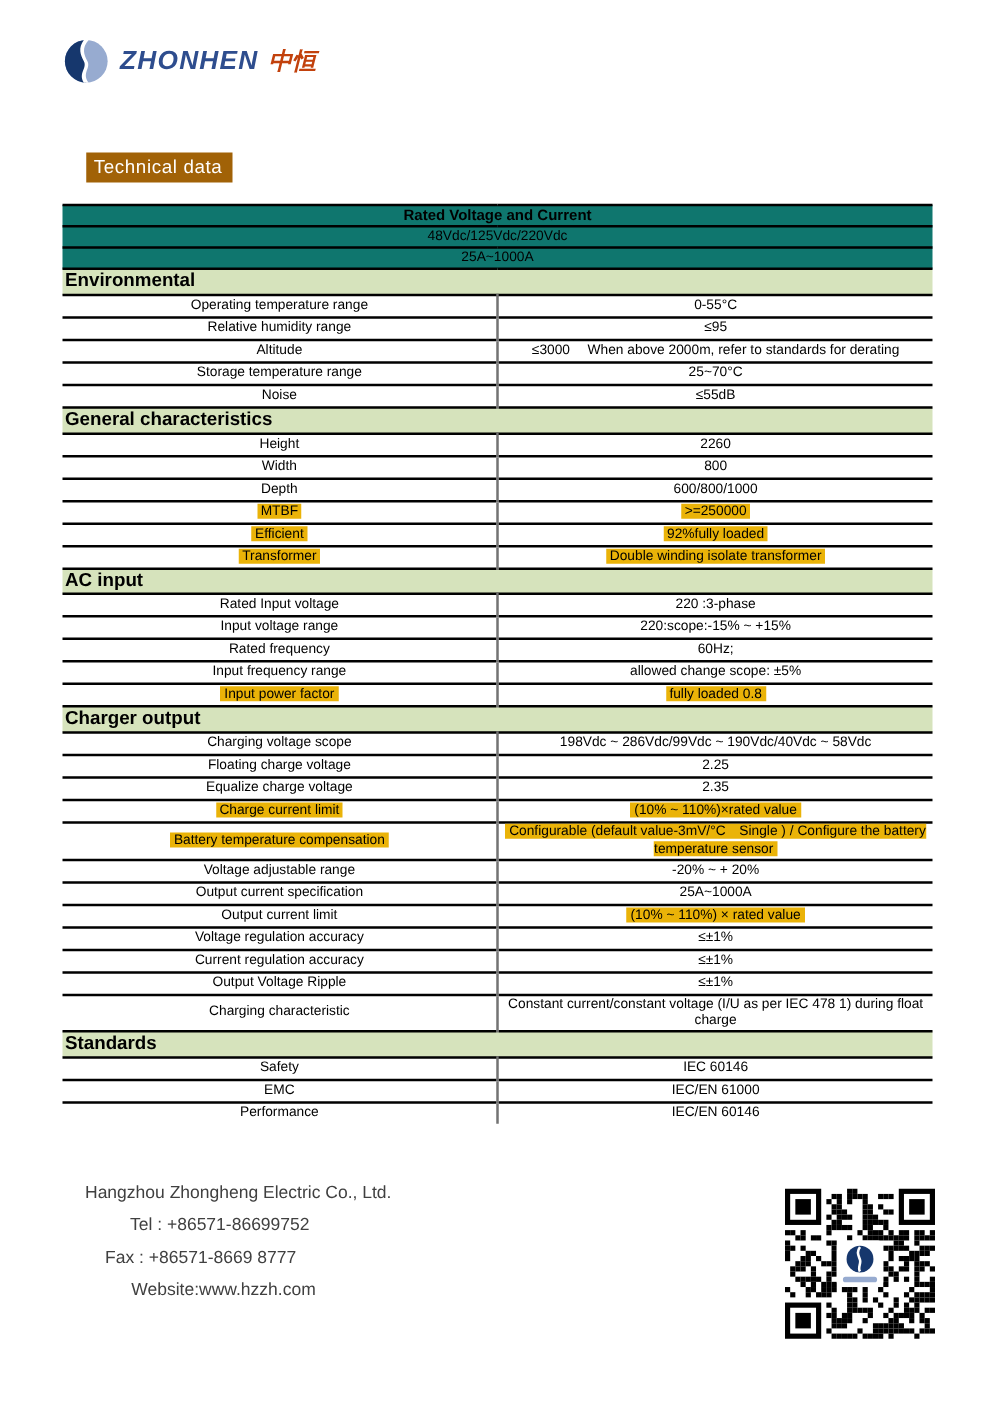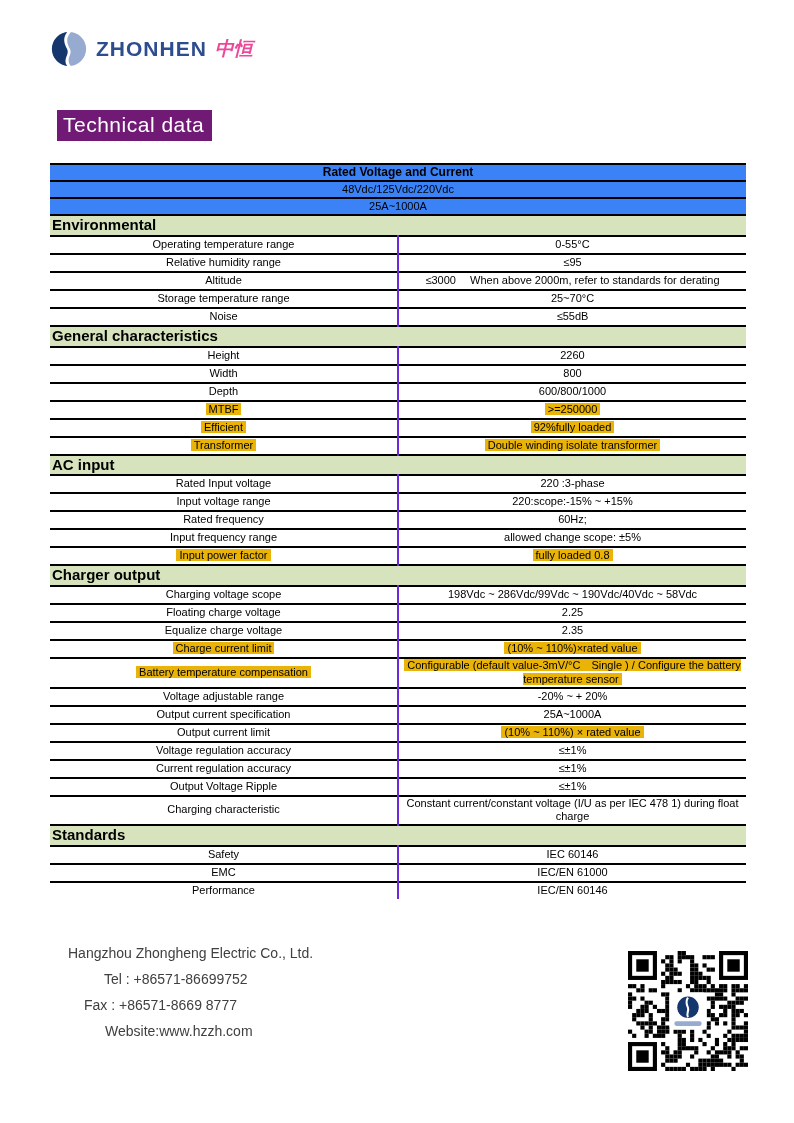--- a/index.html
+++ b/index.html
@@ -2,37 +2,37 @@
 <html><head>
 <meta charset="utf-8">
 <style>
   html,body{margin:0;padding:0;background:#fff;}
   .page{position:relative;width:794px;height:1123px;background:#fff;overflow:hidden;
         font-family:"Liberation Sans", sans-serif;color:#000;}
 
   
   .logo{position:absolute;left:50px;top:30px;display:flex;align-items:center;gap:8px;}
   .logo svg{width:38px;height:38px;}
-  .brand{font-size:21px;font-weight:bold;color:#2e4d8e;letter-spacing:1px;text-align:center;}
-  .brand-cn{font-size:19px;font-weight:bold;font-style:italic;color:#ec4899;}
+  .brand{font-size:21px;font-weight:bold;font-style:italic;color:#2e4d8e;letter-spacing:1px;text-align:center;}
+  .brand-cn{font-size:19px;font-weight:bold;font-style:italic;color:#c2410c;}
 
   
-  .page-title{position:absolute;left:57px;top:110px;margin:0;
-      background:#701a75;color:#ffffff;font-size:21px;font-weight:normal;
+  .page-title{position:absolute;left:57px;top:110px;margin:12px;
+      background:#a16207;color:#ffffff;font-size:15px;font-weight:normal;
       padding:3px 8px 4px 6px;letter-spacing:0.5px;}
 
   
   table.spec{position:absolute;left:50px;top:163px;width:696px;border-collapse:collapse;
       table-layout:fixed;font-size:11px;}
   table.spec td{padding:0 2px;border-top:2px solid #000;line-height:1.25;vertical-align:middle;}
-  tr.head-row td{background:#3b82f6;text-align:center;height:15px;}
+  tr.head-row td{background:#0f766e;text-align:center;height:15px;}
   tr.head-row.bold td{font-weight:bold;font-size:12px;}
   tr.section-row td{background:#d6e3bc;text-align:left;font-weight:bold;height:11px;font-size:15px;}
   tr.data-row td{height:16px;text-align:center;background:#fff;}
-  tr.data-row td.label-cell{width:200px;border-right:2px solid #6d28d9;}
+  tr.data-row td.label-cell{width:200px;border-right:2px solid #737373;}
   .hl-red{background:#eab308;color:#000;padding:0 3px;}
 
   
   .footer{position:absolute;left:68px;top:945px;color:#404040;font-size:14px;}
   .footer div{margin-bottom:10px;}
   .f-company{margin-left:0;text-align:right;}
   .f-tel{margin-left:36px;}
   .f-fax{margin-left:16px;}
   .f-web{margin-left:37px;}
 

